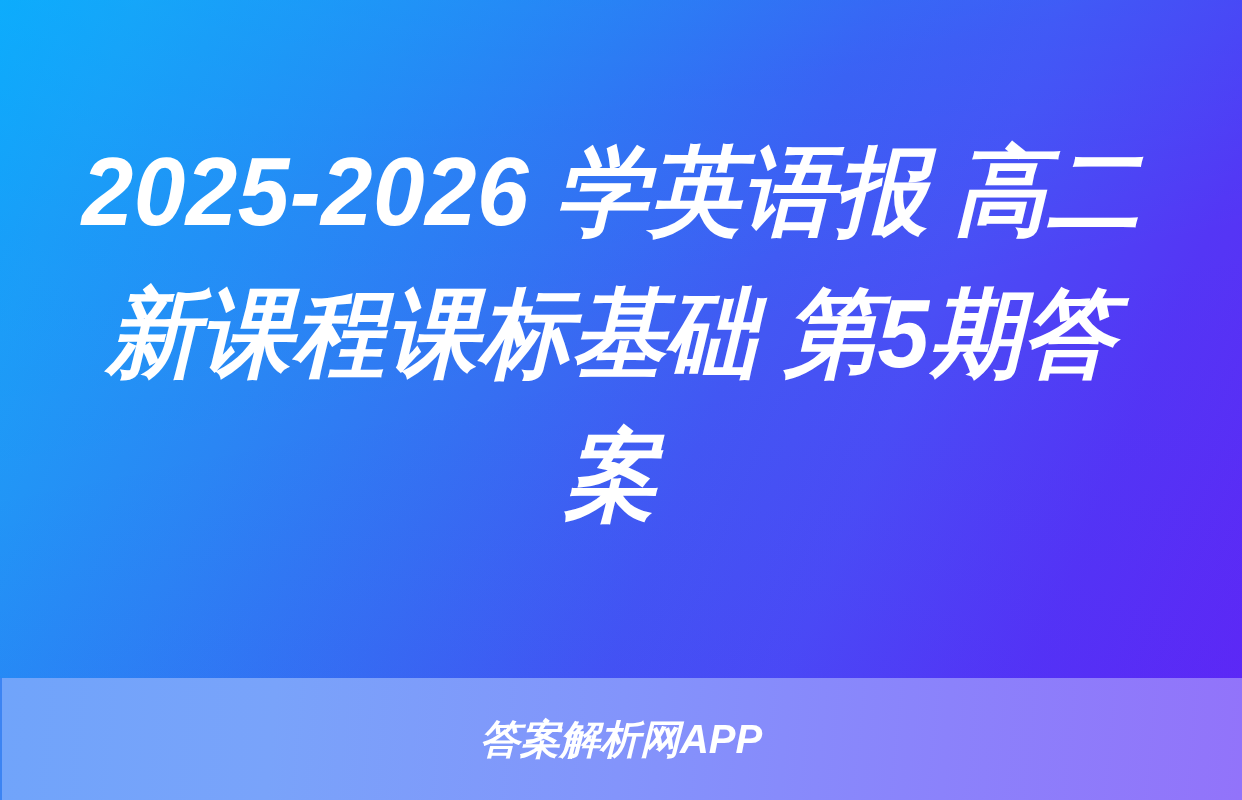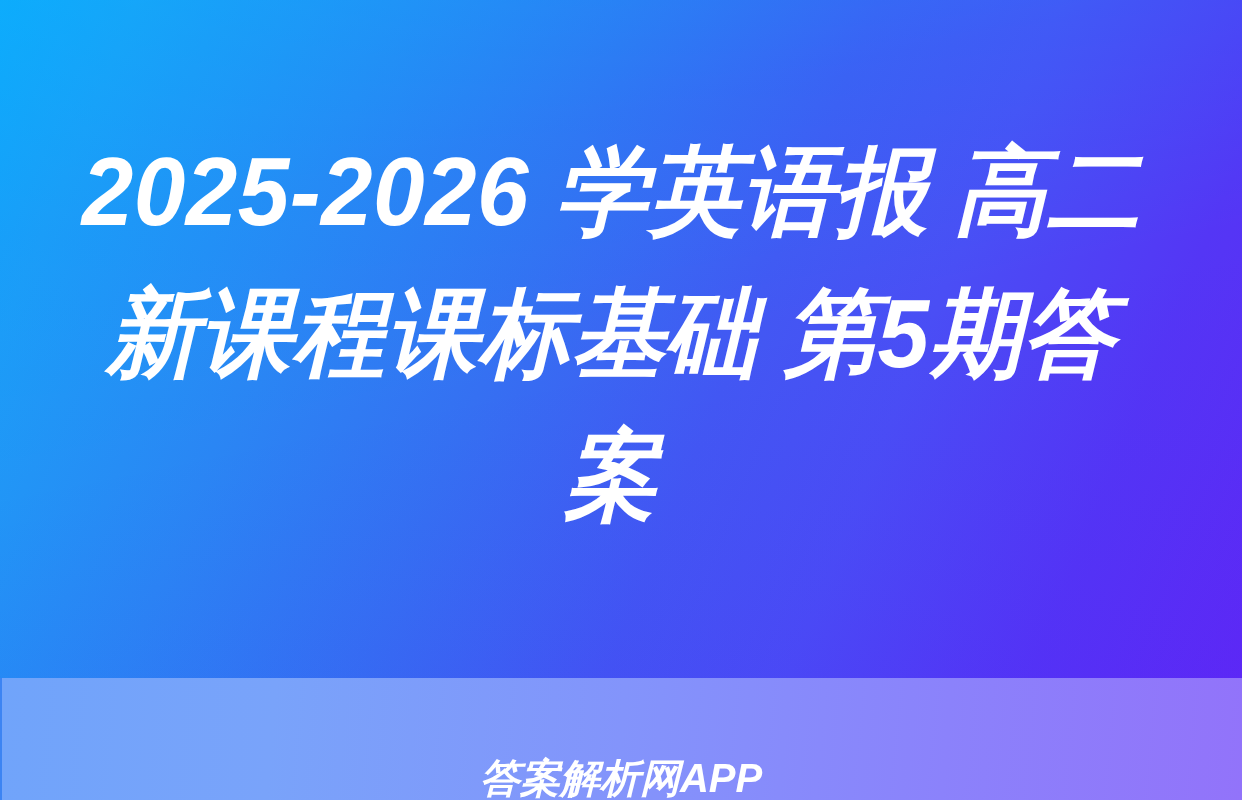--- a/index.html
+++ b/index.html
@@ -90,21 +90,21 @@
 
   
   #footer {
     position: absolute;
     left: 0;
     top: 678px;
     width: 1242px;
     height: 122px;
     background: linear-gradient(95deg, #70A4FA 0%, #79A3FA 22%, #8394FB 50%, #8B82FB 76%, #9273FA 100%);
     display: flex;
-    align-items: flex-end;
+    align-items: center;
     justify-content: center;
   }
   
   #footer-edge {
     position: absolute;
     left: 0;
     top: 0;
     width: 2px;
     height: 122px;
     background: #3C84F3;

